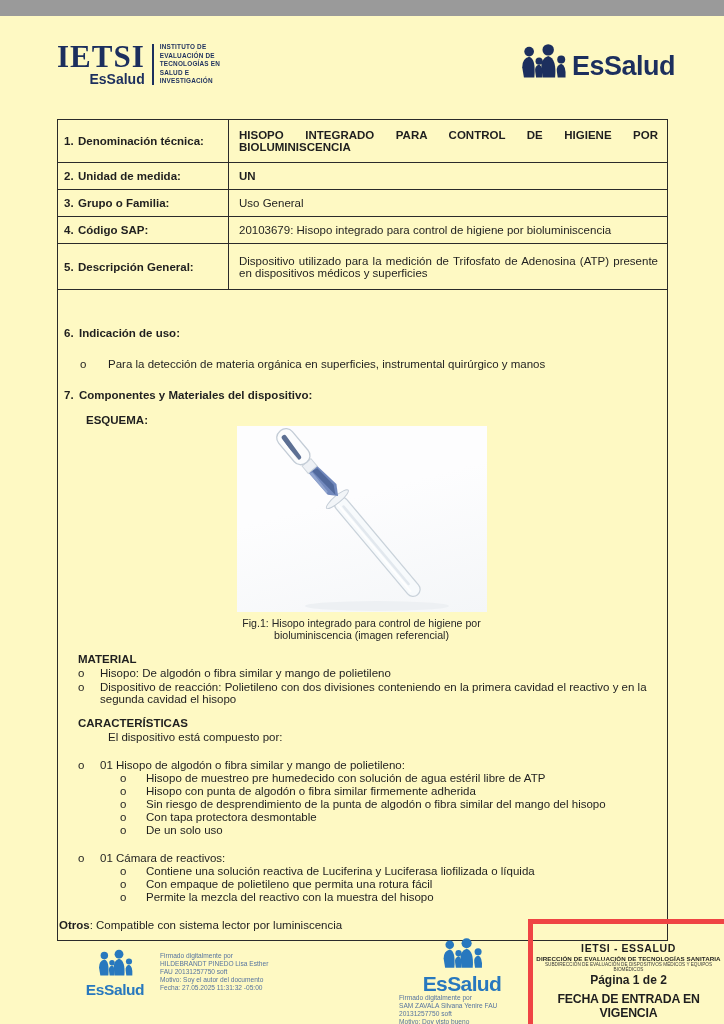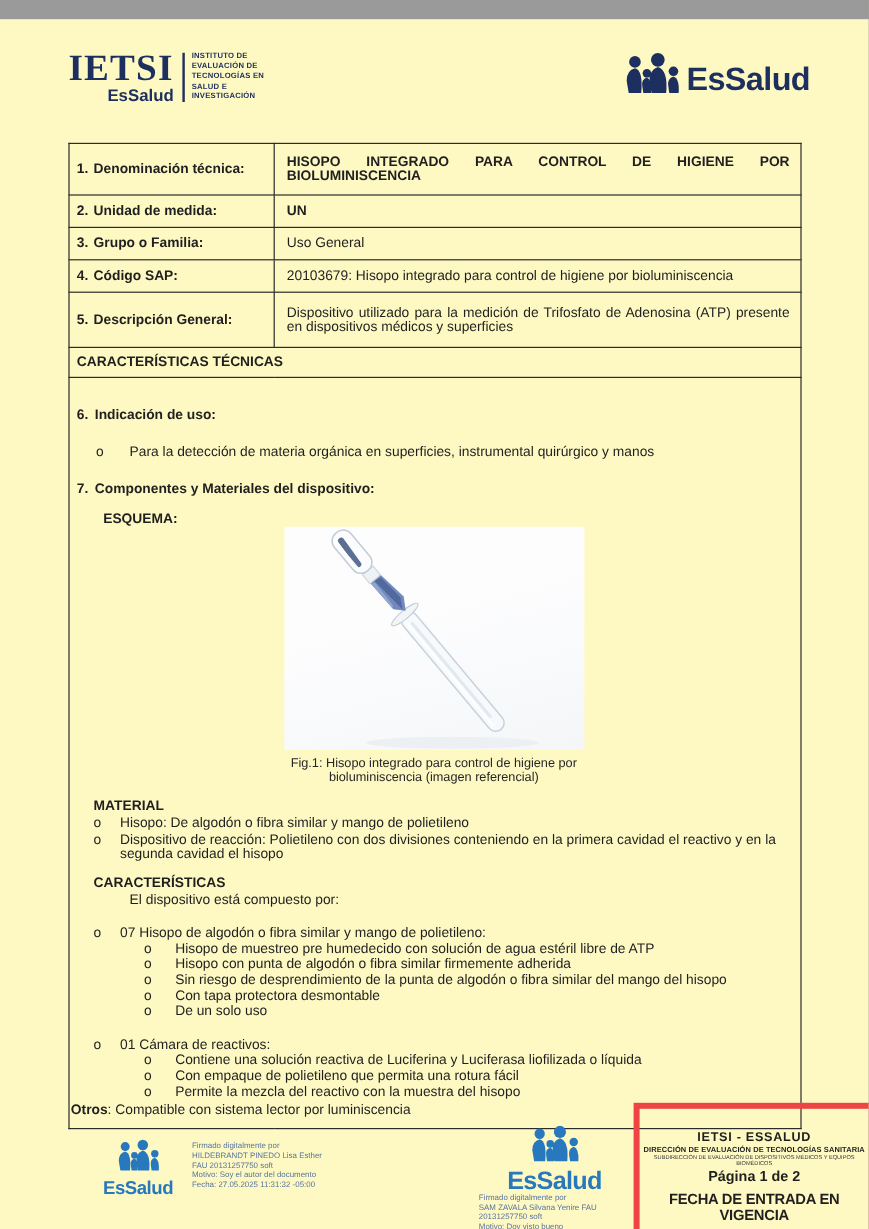--- a/index.html
+++ b/index.html
@@ -177,23 +177,20 @@
     </tr>
     <tr class="r5">
       <td class="lbl">
             <div class="numlab">
               <span class="num">5.</span>
               <span>Descripción General:</span>
             </div>
           </td>
       <td class="val" style="text-align:justify">Dispositivo utilizado para la medición de Trifosfato de Adenosina (ATP) presente en dispositivos médicos y superficies</td>
     </tr>
-    <tr class="rsec">
-      <td class="section-cell" colspan="2">CARACTERÍSTICAS TÉCNICAS</td>
-    </tr>
     <tr>
       <td class="bodycell" colspan="2">
 
         <div class="item-head ih6">
           <span class="num">6.</span>
           <span>Indicación de uso:</span>
         </div>
 
         <div class="b1 gap">
           <span class="mk" style="margin-left:16px;width:28px">o</span>
@@ -243,21 +240,21 @@
           <span class="mk">o</span>
           <span class="tx">Dispositivo de reacción: Polietileno con dos divisiones conteniendo en la primera cavidad el reactivo y en la segunda cavidad el hisopo</span>
         </div>
 
         <div class="subtitle">CARACTERÍSTICAS</div>
         <div class="intro">El dispositivo está compuesto por:</div>
 
         <div class="grp">
           <div class="b1">
             <span class="mk">o</span>
-            <span class="tx">07 Hisopo de algodón o fibra similar y mango de polietileno:</span>
+            <span class="tx">01 Hisopo de algodón o fibra similar y mango de polietileno:</span>
           </div>
           <div class="b2">
                 <span class="mk">o</span>
                 <span class="tx">Hisopo de muestreo pre humedecido con solución de agua estéril libre de ATP</span>
               </div>
           <div class="b2">
                 <span class="mk">o</span>
                 <span class="tx">Hisopo con punta de algodón o fibra similar firmemente adherida</span>
               </div>
           <div class="b2">

